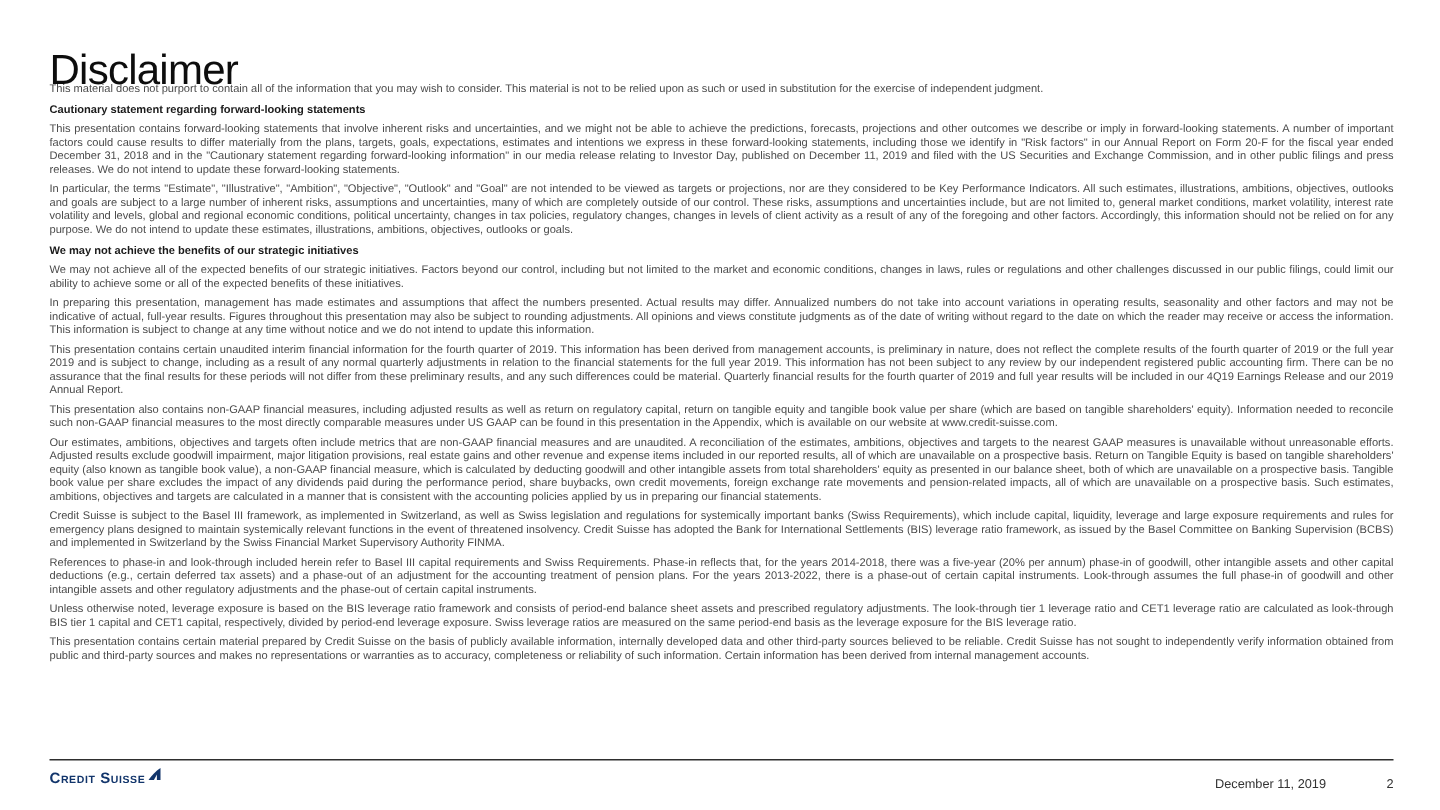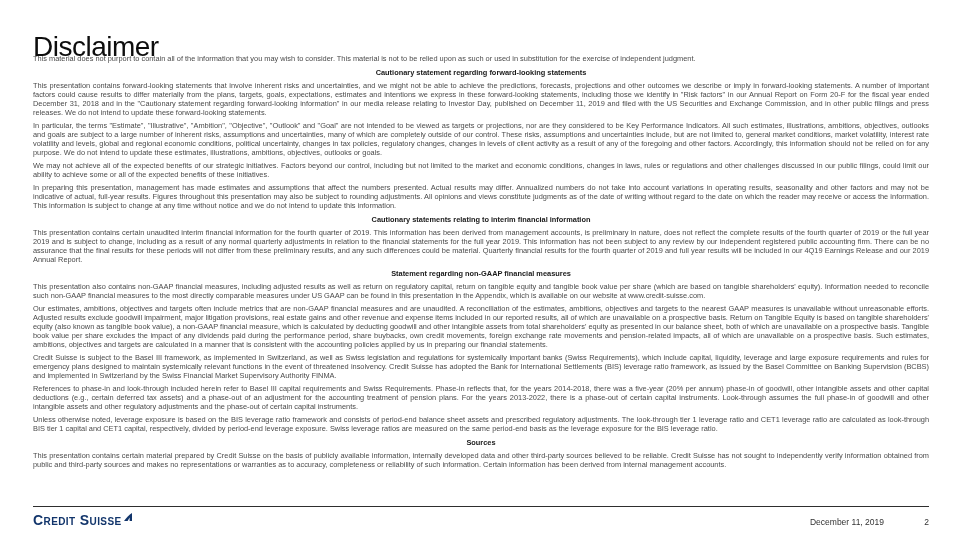--- a/index.html
+++ b/index.html
@@ -15,31 +15,31 @@
   }
   .content{
     position:absolute;left:33px;right:31px;top:54px;
     color:#4a4a4a;font-size:7.4px;line-height:9px;
     text-align:justify;
   }
   .content p{margin:4px 0 0 0}
   .content p.intro{margin-top:0}
   .content h3{
     font-size:7.4px;line-height:9px;font-weight:700;color:#1a1a1a;
-    margin:5px 0 0 0;text-align:center;
+    margin:5px 0 0 0;text-align:left;
   }
   .footer{
     position:absolute;left:33px;right:31px;top:506px;height:34px;
     border-top:1.5px solid #2e2e2e;
   }
   .footer-inner{position:relative;height:100%}
   .logo{
     position:absolute;left:0;top:8px;display:flex;align-items:flex-start;
     color:#12356b;font-variant:small-caps;font-weight:600;
-    font-size:14px;line-height:10px;letter-spacing:0.4px;white-space:nowrap;
+    font-size:10px;line-height:10px;letter-spacing:0.4px;white-space:nowrap;
   }
   .logo .sail{margin-left:1px;margin-top:-3px}
   .center-label{
     position:absolute;left:0;right:0;top:10px;text-align:center;
     font-size:8.5px;color:#333333;
   }
   .date{
     position:absolute;right:45px;top:10px;font-size:8.5px;color:#333333;
   }
   .page-num{
@@ -52,31 +52,29 @@
 <div class="slide">
 
   <h1 class="title">Disclaimer</h1>
 
   <main class="content">
     <p class="intro">This material does not purport to contain all of the information that you may wish to consider. This material is not to be relied upon as such or used in substitution for the exercise of independent judgment.</p>
     <div>
         <h3>Cautionary statement regarding forward-looking statements</h3>
         <p>This presentation contains forward-looking statements that involve inherent risks and uncertainties, and we might not be able to achieve the predictions, forecasts, projections and other outcomes we describe or imply in forward-looking statements. A number of important factors could cause results to differ materially from the plans, targets, goals, expectations, estimates and intentions we express in these forward-looking statements, including those we identify in "Risk factors" in our Annual Report on Form 20-F for the fiscal year ended December 31, 2018 and in the "Cautionary statement regarding forward-looking information" in our media release relating to Investor Day, published on December 11, 2019 and filed with the US Securities and Exchange Commission, and in other public filings and press releases. We do not intend to update these forward-looking statements.</p>
         <p>In particular, the terms "Estimate", "Illustrative", "Ambition", "Objective", "Outlook" and "Goal" are not intended to be viewed as targets or projections, nor are they considered to be Key Performance Indicators. All such estimates, illustrations, ambitions, objectives, outlooks and goals are subject to a large number of inherent risks, assumptions and uncertainties, many of which are completely outside of our control. These risks, assumptions and uncertainties include, but are not limited to, general market conditions, market volatility, interest rate volatility and levels, global and regional economic conditions, political uncertainty, changes in tax policies, regulatory changes, changes in levels of client activity as a result of any of the foregoing and other factors. Accordingly, this information should not be relied on for any purpose. We do not intend to update these estimates, illustrations, ambitions, objectives, outlooks or goals.</p>
+        <h3>We may not achieve the benefits of our strategic initiatives</h3>
         <p>We may not achieve all of the expected benefits of our strategic initiatives. Factors beyond our control, including but not limited to the market and economic conditions, changes in laws, rules or regulations and other challenges discussed in our public filings, could limit our ability to achieve some or all of the expected benefits of these initiatives.</p>
         <p>In preparing this presentation, management has made estimates and assumptions that affect the numbers presented. Actual results may differ. Annualized numbers do not take into account variations in operating results, seasonality and other factors and may not be indicative of actual, full-year results. Figures throughout this presentation may also be subject to rounding adjustments. All opinions and views constitute judgments as of the date of writing without regard to the date on which the reader may receive or access the information. This information is subject to change at any time without notice and we do not intend to update this information.</p>
-        <h3>Cautionary statements relating to interim financial information</h3>
         <p>This presentation contains certain unaudited interim financial information for the fourth quarter of 2019. This information has been derived from management accounts, is preliminary in nature, does not reflect the complete results of the fourth quarter of 2019 or the full year 2019 and is subject to change, including as a result of any normal quarterly adjustments in relation to the financial statements for the full year 2019. This information has not been subject to any review by our independent registered public accounting firm. There can be no assurance that the final results for these periods will not differ from these preliminary results, and any such differences could be material. Quarterly financial results for the fourth quarter of 2019 and full year results will be included in our 4Q19 Earnings Release and our 2019 Annual Report.</p>
-        <h3>Statement regarding non-GAAP financial measures</h3>
         <p>This presentation also contains non-GAAP financial measures, including adjusted results as well as return on regulatory capital, return on tangible equity and tangible book value per share (which are based on tangible shareholders' equity). Information needed to reconcile such non-GAAP financial measures to the most directly comparable measures under US GAAP can be found in this presentation in the Appendix, which is available on our website at www.credit-suisse.com.</p>
         <p>Our estimates, ambitions, objectives and targets often include metrics that are non-GAAP financial measures and are unaudited. A reconciliation of the estimates, ambitions, objectives and targets to the nearest GAAP measures is unavailable without unreasonable efforts. Adjusted results exclude goodwill impairment, major litigation provisions, real estate gains and other revenue and expense items included in our reported results, all of which are unavailable on a prospective basis. Return on Tangible Equity is based on tangible shareholders' equity (also known as tangible book value), a non-GAAP financial measure, which is calculated by deducting goodwill and other intangible assets from total shareholders' equity as presented in our balance sheet, both of which are unavailable on a prospective basis. Tangible book value per share excludes the impact of any dividends paid during the performance period, share buybacks, own credit movements, foreign exchange rate movements and pension-related impacts, all of which are unavailable on a prospective basis. Such estimates, ambitions, objectives and targets are calculated in a manner that is consistent with the accounting policies applied by us in preparing our financial statements.</p>
         <p>Credit Suisse is subject to the Basel III framework, as implemented in Switzerland, as well as Swiss legislation and regulations for systemically important banks (Swiss Requirements), which include capital, liquidity, leverage and large exposure requirements and rules for emergency plans designed to maintain systemically relevant functions in the event of threatened insolvency. Credit Suisse has adopted the Bank for International Settlements (BIS) leverage ratio framework, as issued by the Basel Committee on Banking Supervision (BCBS) and implemented in Switzerland by the Swiss Financial Market Supervisory Authority FINMA.</p>
         <p>References to phase-in and look-through included herein refer to Basel III capital requirements and Swiss Requirements. Phase-in reflects that, for the years 2014-2018, there was a five-year (20% per annum) phase-in of goodwill, other intangible assets and other capital deductions (e.g., certain deferred tax assets) and a phase-out of an adjustment for the accounting treatment of pension plans. For the years 2013-2022, there is a phase-out of certain capital instruments. Look-through assumes the full phase-in of goodwill and other intangible assets and other regulatory adjustments and the phase-out of certain capital instruments.</p>
         <p>Unless otherwise noted, leverage exposure is based on the BIS leverage ratio framework and consists of period-end balance sheet assets and prescribed regulatory adjustments. The look-through tier 1 leverage ratio and CET1 leverage ratio are calculated as look-through BIS tier 1 capital and CET1 capital, respectively, divided by period-end leverage exposure. Swiss leverage ratios are measured on the same period-end basis as the leverage exposure for the BIS leverage ratio.</p>
-        <h3>Sources</h3>
         <p>This presentation contains certain material prepared by Credit Suisse on the basis of publicly available information, internally developed data and other third-party sources believed to be reliable. Credit Suisse has not sought to independently verify information obtained from public and third-party sources and makes no representations or warranties as to accuracy, completeness or reliability of such information. Certain information has been derived from internal management accounts.</p>
       </div>
   </main>
 
   <div class="footer">
     <div class="footer-inner">
       <div class="logo">
         <span>Credit Suisse</span>
         <span class="sail">
           <svg width="10" height="9" viewBox="0 0 10 9" aria-hidden="true">

